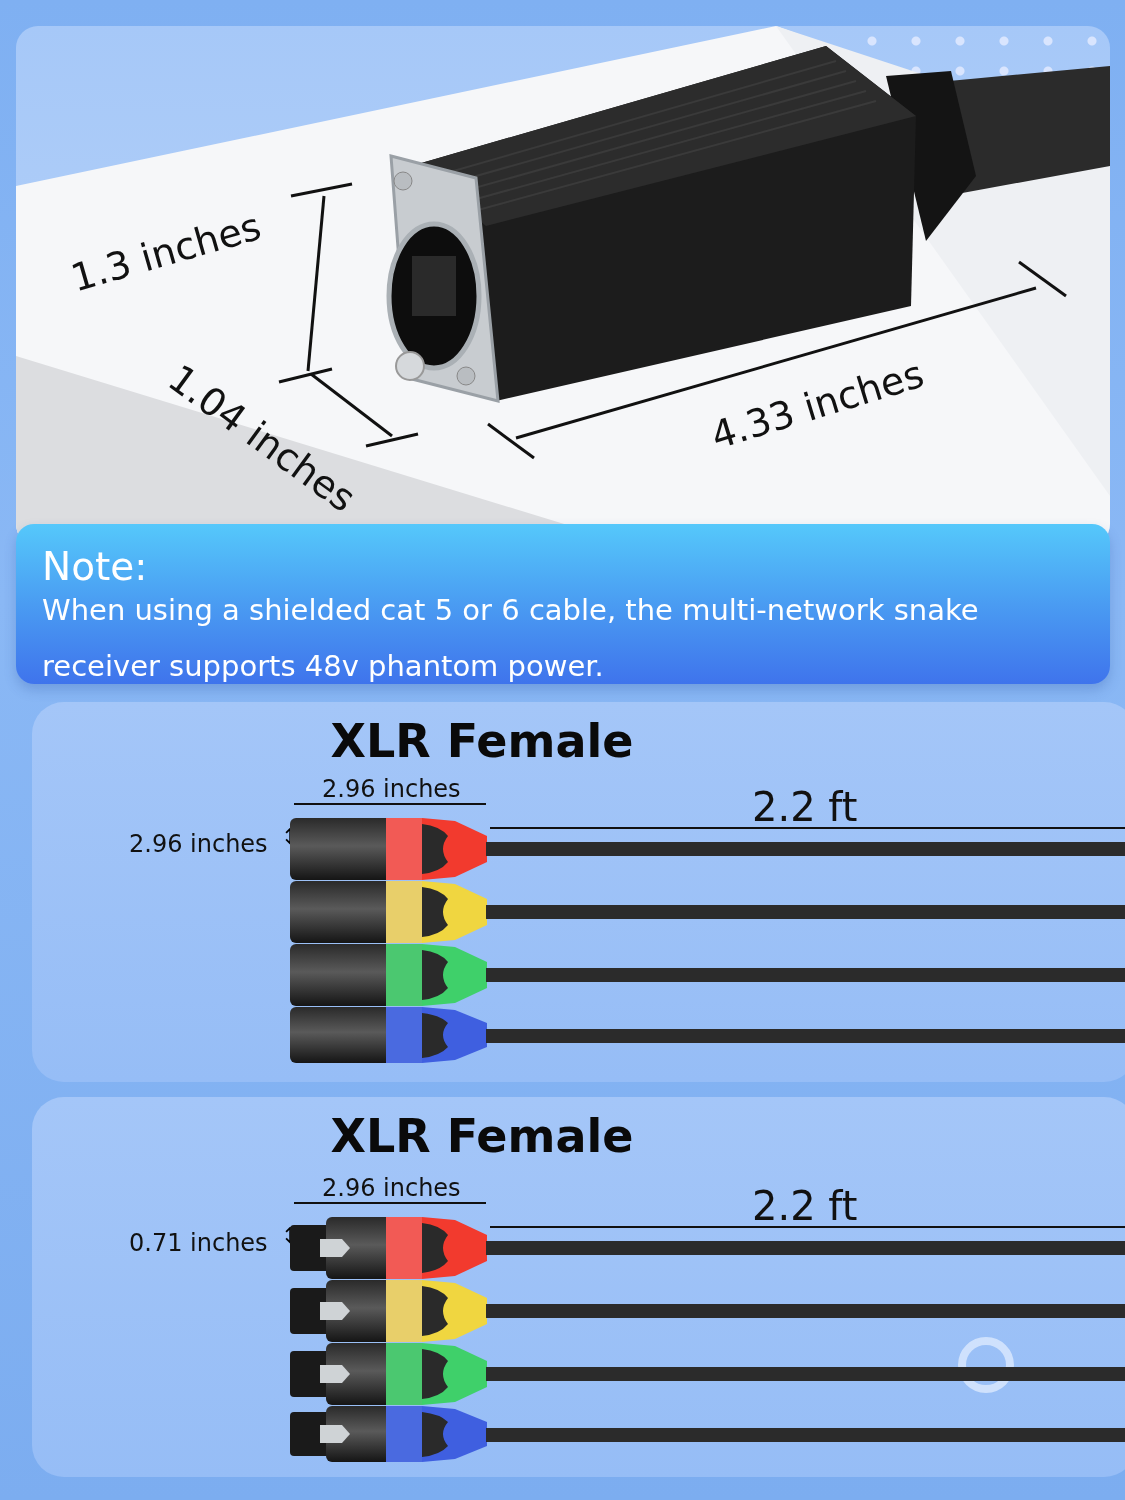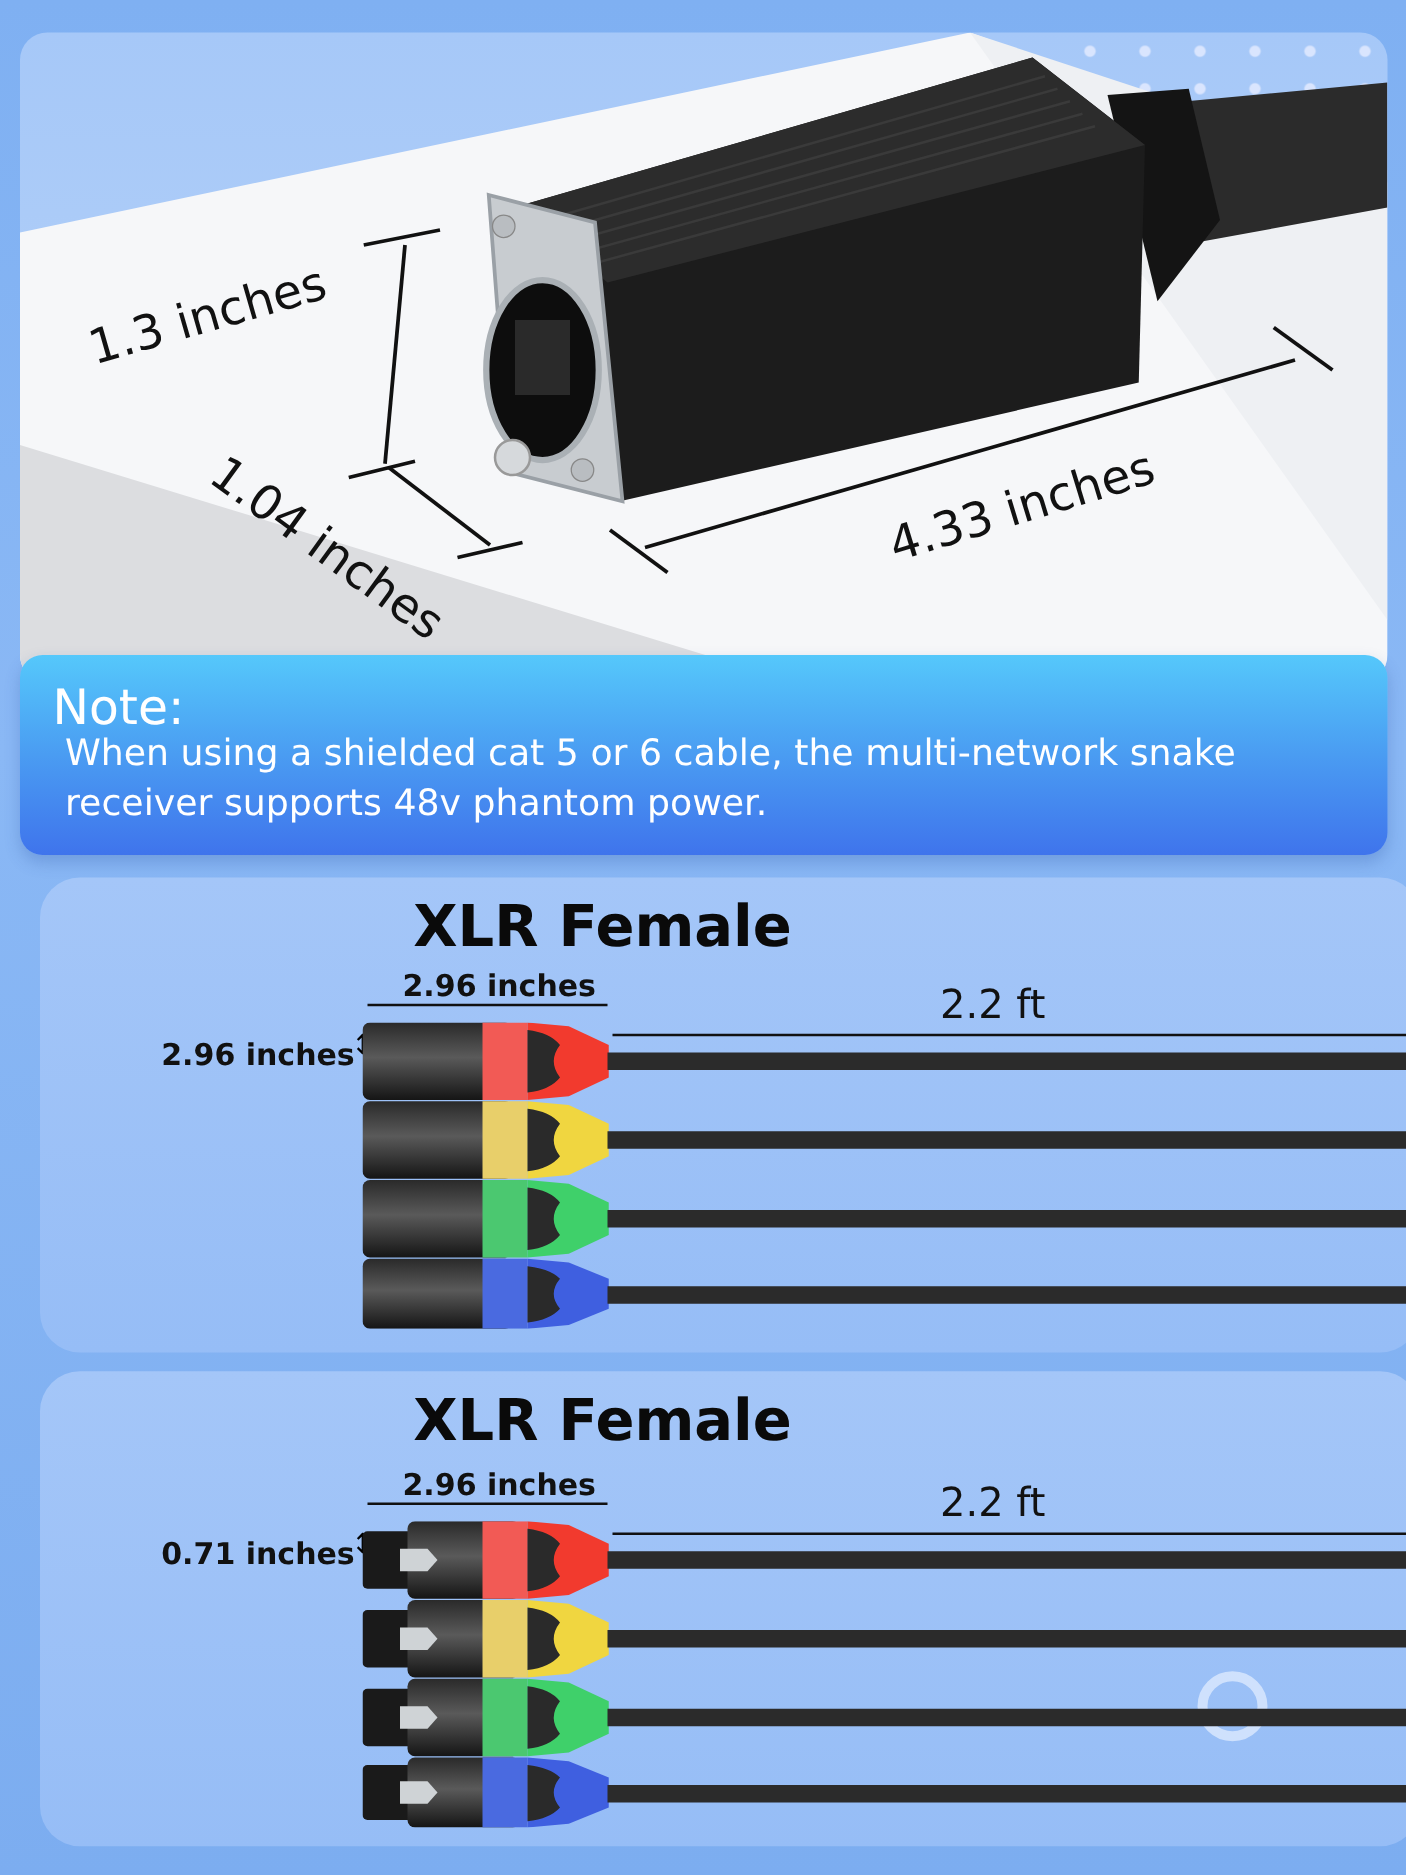--- a/index.html
+++ b/index.html
@@ -13,27 +13,27 @@
   .dots{right:0;top:0;width:260px;height:200px;
     background-image:radial-gradient(circle,#e6ecff 4px,transparent 5px);
     background-size:44px 30px;opacity:.8;}
   .desk-top{left:0;top:0;width:1094px;height:520px;}
   .dim{color:#111;font-size:38px;white-space:nowrap;}
   
   .note{left:16px;top:524px;width:1094px;height:160px;border-radius:18px;
     background:linear-gradient(180deg,#55c8fb 0%,#4a9cf2 50%,#3f74ec 100%);
     box-shadow:0 6px 12px rgba(40,80,160,.25);}
   .note-title{left:26px;top:20px;color:#fff;font-size:39px;}
-  .note-body{left:26px;top:58px;width:1060px;color:#fff;font-size:29px;line-height:40px;margin-left:10px;}
+  .note-body{left:26px;top:58px;width:1060px;color:#fff;font-size:29px;line-height:56px;}
   
   .panel{left:32px;width:1104px;height:380px;border-radius:32px;
     background:linear-gradient(180deg,#a4c6f8 0%,#96bdf6 100%);}
   .panel-title{left:0;width:900px;text-align:center;font-weight:bold;font-size:46px;color:#0a0a0a;}
-  .len-label{font-size:32px;color:#111;}
-  .dia-label{font-size:24px;color:#111;font-weight:bold;}
+  .len-label{font-size:40px;color:#111;}
+  .dia-label{font-size:24px;color:#111;}
   .arrow-line{height:2px;background:#111;}
 </style>
 </head>
 <body>
 
 <div class="abs photo">
   <div class="abs dots"></div>
   <svg class="abs desk-top" viewBox="0 0 1094 520">
 
     <polygon points="0,160 760,0 1094,120 1094,520 0,520" fill="#f6f7f9"></polygon>

